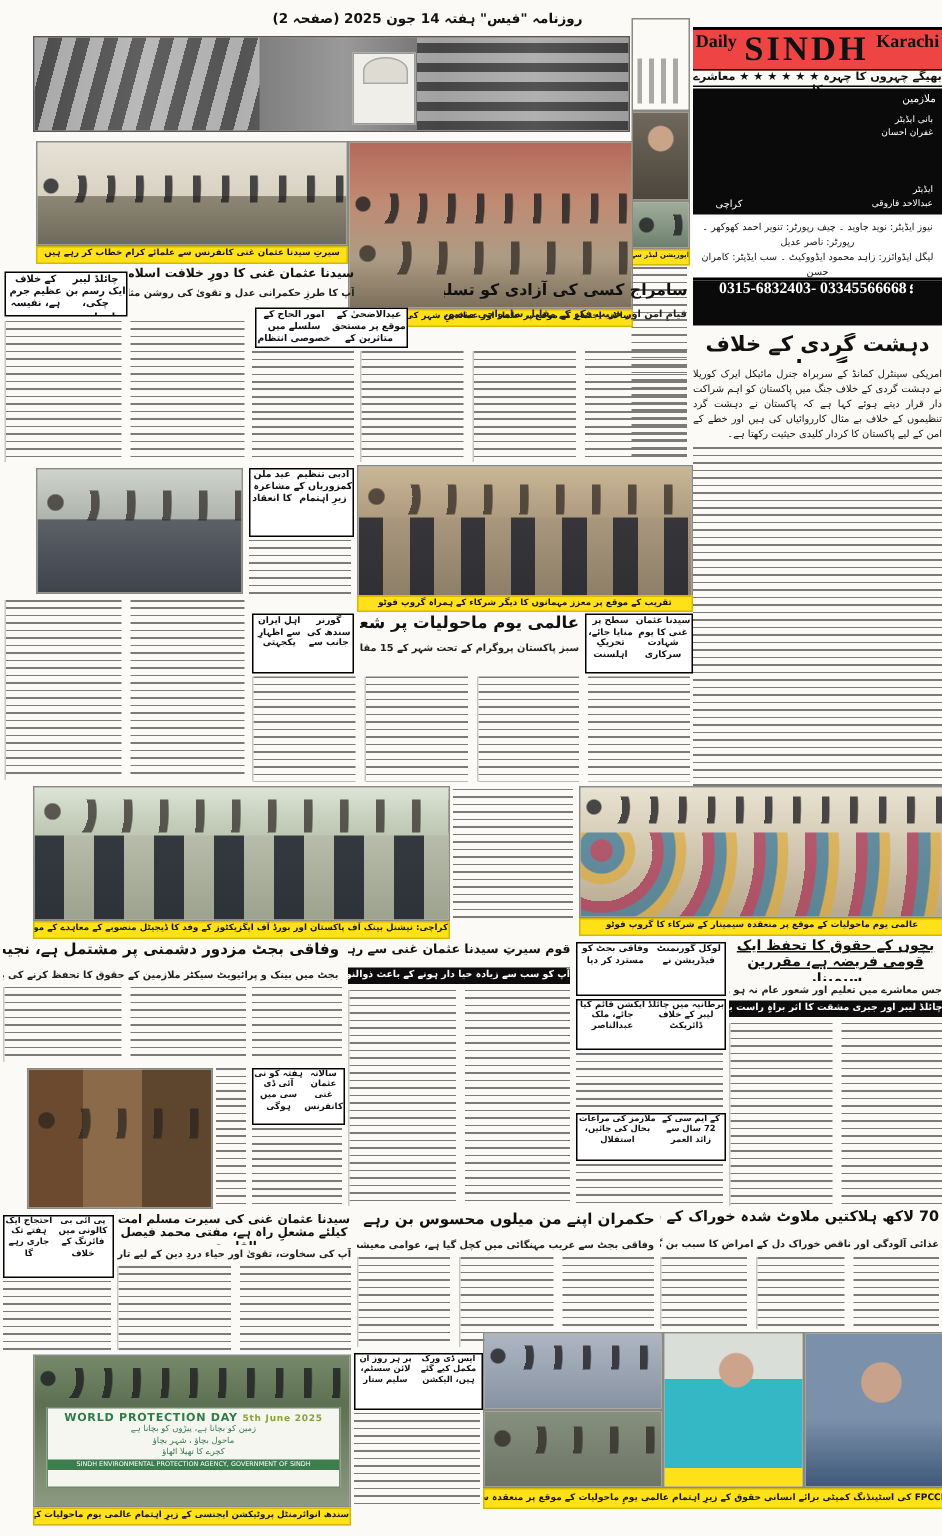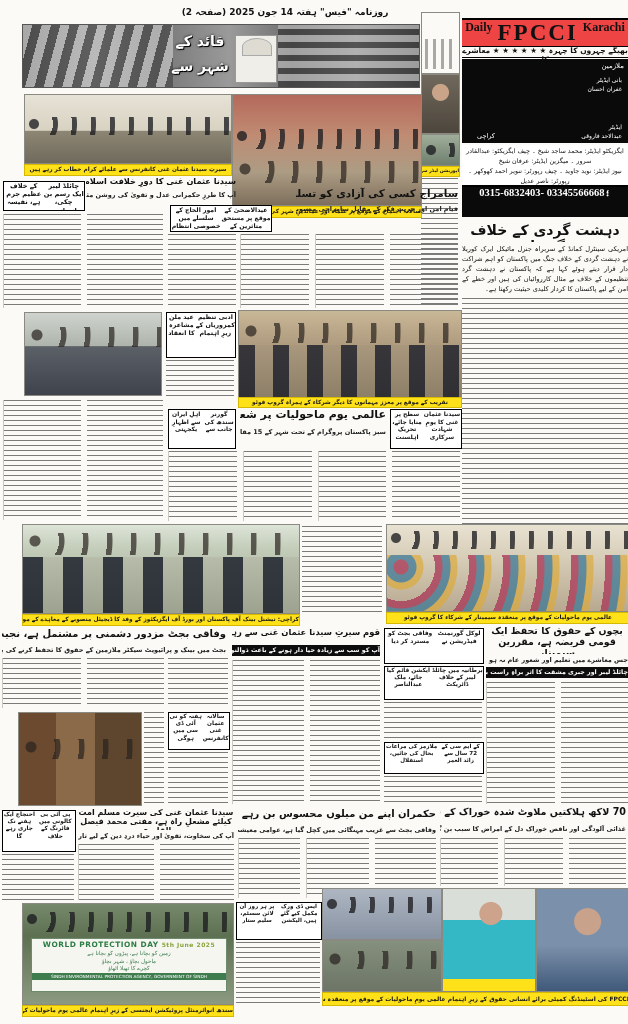--- a/index.html
+++ b/index.html
@@ -47,64 +47,58 @@
   <div class="abs" style="left:22px;top:24px;width:396px;height:62px;border:1px solid #555;overflow:hidden;
               background:linear-gradient(90deg,#6a6a6a 0%,#8d8d8d 18%,#777 34%,#9a9a9a 52%,#707070 68%,#8f8f8f 84%,#666 100%);">
     <div class="abs" style="left:0;top:0;width:150px;height:62px;
          background:repeating-linear-gradient(105deg,rgba(230,230,230,.5) 0 9px,rgba(40,40,40,.45) 9px 18px);"></div>
     <div class="abs" style="left:255px;top:0;width:141px;height:62px;
          background:repeating-linear-gradient(0deg,rgba(25,25,25,.5) 0 6px,rgba(210,210,210,.5) 6px 13px);"></div>
 
     <div class="abs" style="left:212px;top:10px;width:40px;height:46px;background:#efeee8;border:1px solid #999;">
       <div class="abs" style="left:6px;top:2px;width:28px;height:16px;border-radius:50% 50% 0 0;background:#dddbd2;border:1px solid #aaa;"></div>
     </div>
-    <div class="abs rtl" style="left:138px;top:4px;width:78px;height:56px;color:#fff;font-weight:bold;
-         font-size:14px;text-align:center;text-shadow:0 0 3px #000,1px 1px 0 #000;line-height:1.8;">
-      <div>قائد کے</div>
-      <div>شہر سے</div>
-    </div>
   </div>
 
   <div class="photo" style="left:421px;top:12px;width:37px;height:60px;
        background:linear-gradient(180deg,#ececе4 0%,#e0ded4 55%,#b9b6aa 100%);">
     <div class="abs" style="left:3px;top:26px;width:31px;height:30px;
          background:repeating-linear-gradient(90deg,rgba(70,70,70,.45) 0 3px,transparent 3px 8px);"></div>
   </div>
   <div class="photo" style="left:421px;top:74px;width:37px;height:58px;
        background:radial-gradient(circle at 50% 30%,#c9a489 0 8px,rgba(0,0,0,0) 9px),linear-gradient(180deg,#70685c,#4d463c);"></div>
   <div class="photo" style="left:421px;top:134px;width:37px;height:30px;
        background:linear-gradient(180deg,#9fae9b,#6f7f6e);">
     <div class="heads" style="top:8px;height:14px;"></div>
   </div>
   <div class="abs cap" style="left:421px;top:166px;width:37px;height:9px;font-size:4.6px;">اپوزیشن لیڈر سے ملاقات کرتے ہوئے</div>
   <div class="abs fill" style="left:421px;top:178px;width:37px;height:128px;"></div>
 
   <div class="abs" style="left:462px;top:18px;width:166px;height:26px;border-top:2px solid #000;border-bottom:1px solid #000;
        display:flex;align-items:flex-start;justify-content:center;gap:5px;background:#ef4444;">
     <span class="serif" style="font-size:12px;font-weight:bold;">Daily</span>
-    <span class="serif" style="font-size:23px;font-weight:bold;letter-spacing:2px;">FPCCI</span>
+    <span class="serif" style="font-size:23px;font-weight:bold;letter-spacing:2px;">SINDH</span>
     <span class="serif" style="font-size:12px;font-weight:bold;">Karachi</span>
   </div>
   <div class="abs rtl" style="left:462px;top:46px;width:166px;height:11px;font-size:7.5px;font-weight:bold;text-align:center;border-bottom:1px solid #000;">بھیگے چہروں کا چہرہ ★ ★ ★ ★ ★ ★ معاشرے کا</div>
 
   <div class="abs" style="left:462px;top:59px;width:166px;height:84px;background:#0a0a0a;color:#fff;">
     <div class="abs rtl" style="right:4px;top:3px;font-size:7px;">ملازمین</div>
     <div class="abs rtl" style="right:6px;top:16px;font-size:6px;text-align:right;line-height:1.5;">
       <div>بانی ایڈیٹر</div>
       <div>غفران احسان</div>
     </div>
     <div class="abs rtl" style="right:6px;bottom:3px;font-size:6px;text-align:right;line-height:1.5;">
       <div>ایڈیٹر</div>
       <div>عبدالاحد فاروقی</div>
     </div>
     <div class="abs rtl" style="left:15px;bottom:3px;font-size:6.5px;">کراچی</div>
   </div>
 
   <div class="abs" style="left:462px;top:145px;width:166px;height:38px;border-bottom:2px solid #000;padding-top:2px;background:#fff;">
-    <div class="smalltxt">ایگزیکٹو ایڈیٹر: محمد ساجد شیخ ۔ چیف ایگزیکٹو: عبدالقادر سرور ۔ میگزین ایڈیٹر: عرفان شیخ</div>
     <div class="smalltxt">نیوز ایڈیٹر: نوید جاوید ۔ چیف رپورٹر: تنویر احمد کھوکھر ۔ رپورٹر: ناصر عدیل</div>
     <div class="smalltxt">لیگل ایڈوائزر: زاہد محمود ایڈووکیٹ ۔ سب ایڈیٹر: کامران حسن</div>
   </div>
 
   <div class="abs" style="left:462px;top:187px;width:166px;height:30px;background:#0a0a0a;color:#fff;text-align:center;">
     <div class="serif" style="font-size:10.5px;font-weight:bold;line-height:12px;">0315-6832403- 03345566668؛</div>
   </div>
 
   <div class="abs hl" style="left:462px;top:222px;width:166px;height:20px;font-size:14px;">دہشت گردی کے خلاف جنگ جاری</div>
   <div class="abs rtl" style="left:462px;top:245px;width:166px;height:50px;font-size:6.6px;line-height:1.5;text-align:justify;overflow:hidden;">امریکی سینٹرل کمانڈ کے سربراہ جنرل مائیکل ایرک کوریلا نے دہشت گردی کے خلاف جنگ میں پاکستان کو اہم شراکت دار قرار دیتے ہوئے کہا ہے کہ پاکستان نے دہشت گرد تنظیموں کے خلاف بے مثال کارروائیاں کی ہیں اور خطے کے امن کے لیے پاکستان کا کردار کلیدی حیثیت رکھتا ہے۔</div>
@@ -242,21 +236,21 @@
     <div>برطانیہ میں چائلڈ لیبر کے خلاف ڈائریکٹ</div>
     <div>ایکشن قائم کیا جائے، ملک عبدالناصر</div>
   </div>
   <div class="abs fill" style="left:384px;top:702px;width:98px;height:36px;"></div>
   <div class="abs hbox" style="left:384px;top:742px;width:98px;height:30px;font-size:5.6px;">
     <div>کے ایم سی کے 72 سال سے زائد العمر</div>
     <div>ملازمز کی مراعات بحال کی جائیں، استقلال</div>
   </div>
   <div class="abs fill" style="left:384px;top:776px;width:98px;height:28px;"></div>
 
-  <div class="abs hl" style="left:486px;top:626px;width:142px;height:28px;font-size:9.4px;">بچوں کے حقوق کا تحفظ ایک قومی فریضہ ہے، مقررین سیمینار</div>
+  <div class="abs hl" style="left:486px;top:626px;width:142px;height:28px;font-size:9.4px;text-decoration:underline;">بچوں کے حقوق کا تحفظ ایک قومی فریضہ ہے، مقررین سیمینار</div>
   <div class="abs sub" style="left:486px;top:656px;width:142px;height:9px;">جس معاشرے میں تعلیم اور شعور عام نہ ہو وہ ترقی نہیں کر سکتا، مقررین</div>
   <div class="abs nbar" style="left:486px;top:667px;width:142px;height:11px;">چائلڈ لیبر اور جبری مشقت کا اثر براہِ راست بچوں کی شخصیت پر پڑتا ہے</div>
   <div class="abs cols rtl" style="left:486px;top:682px;width:142px;height:122px;">
     <div class="col fill"></div>
       <div class="col fill"></div>
   </div>
 
   <div class="abs hbox" style="left:2px;top:810px;width:72px;height:40px;font-size:5.8px;">
     <div>پی آئی بی کالونی میں فائرنگ کے خلاف</div>
     <div>احتجاج ایک ہفتے تک جاری رہے گا</div>

